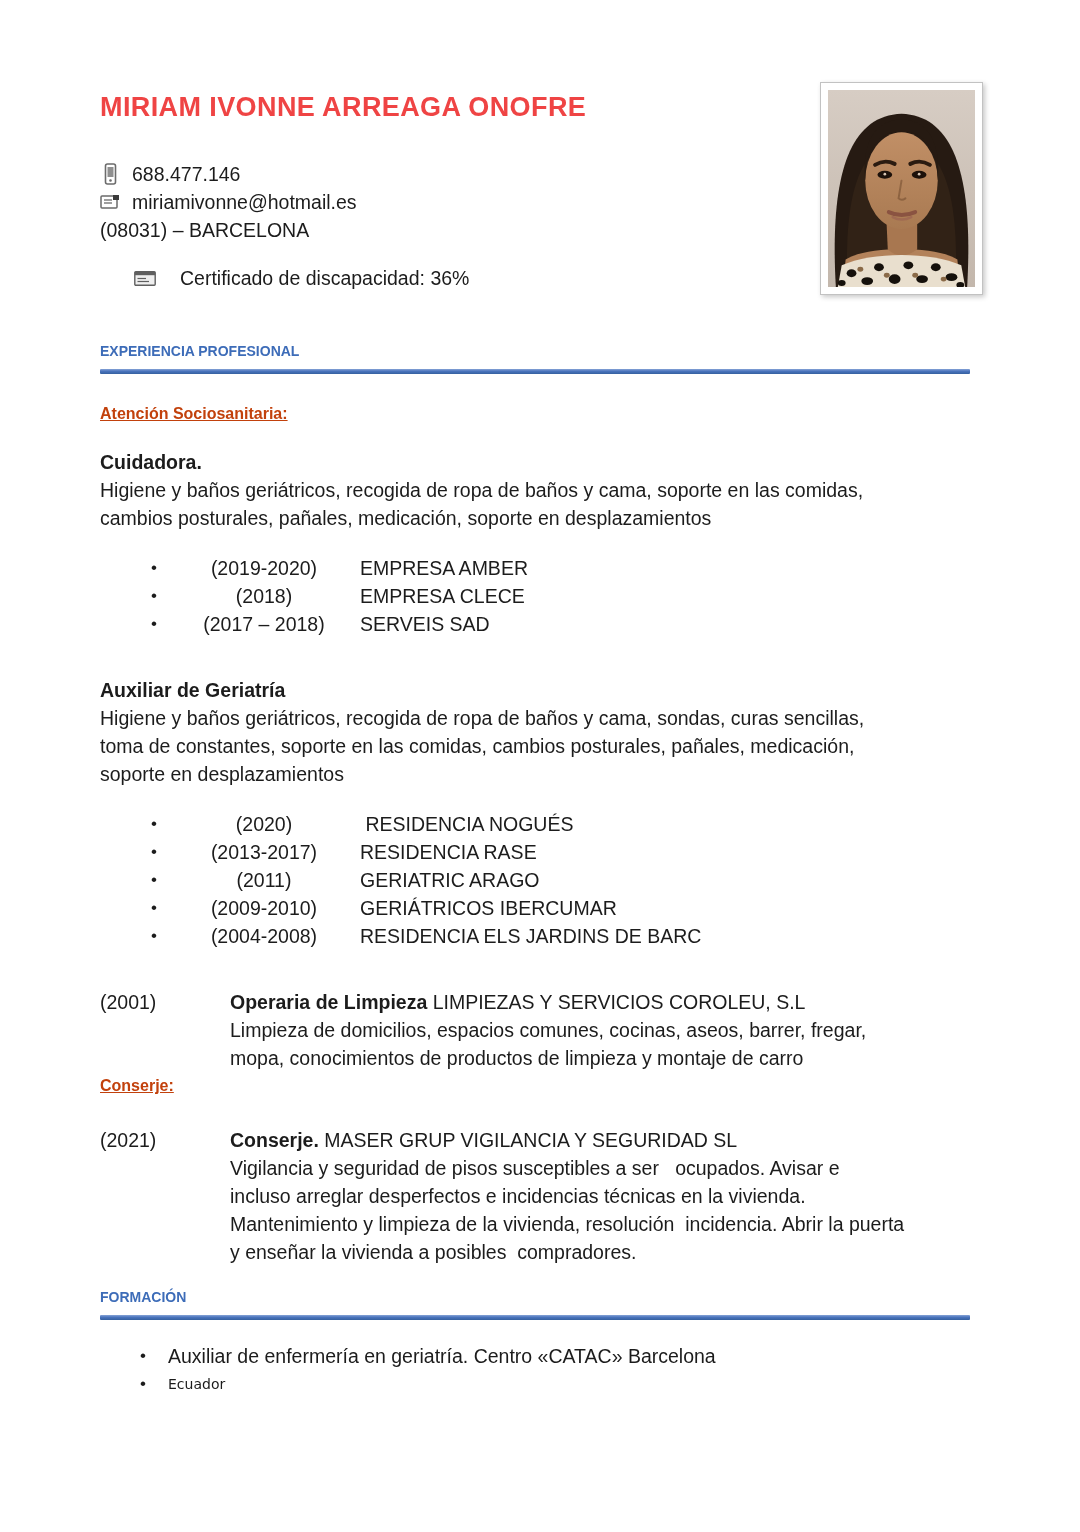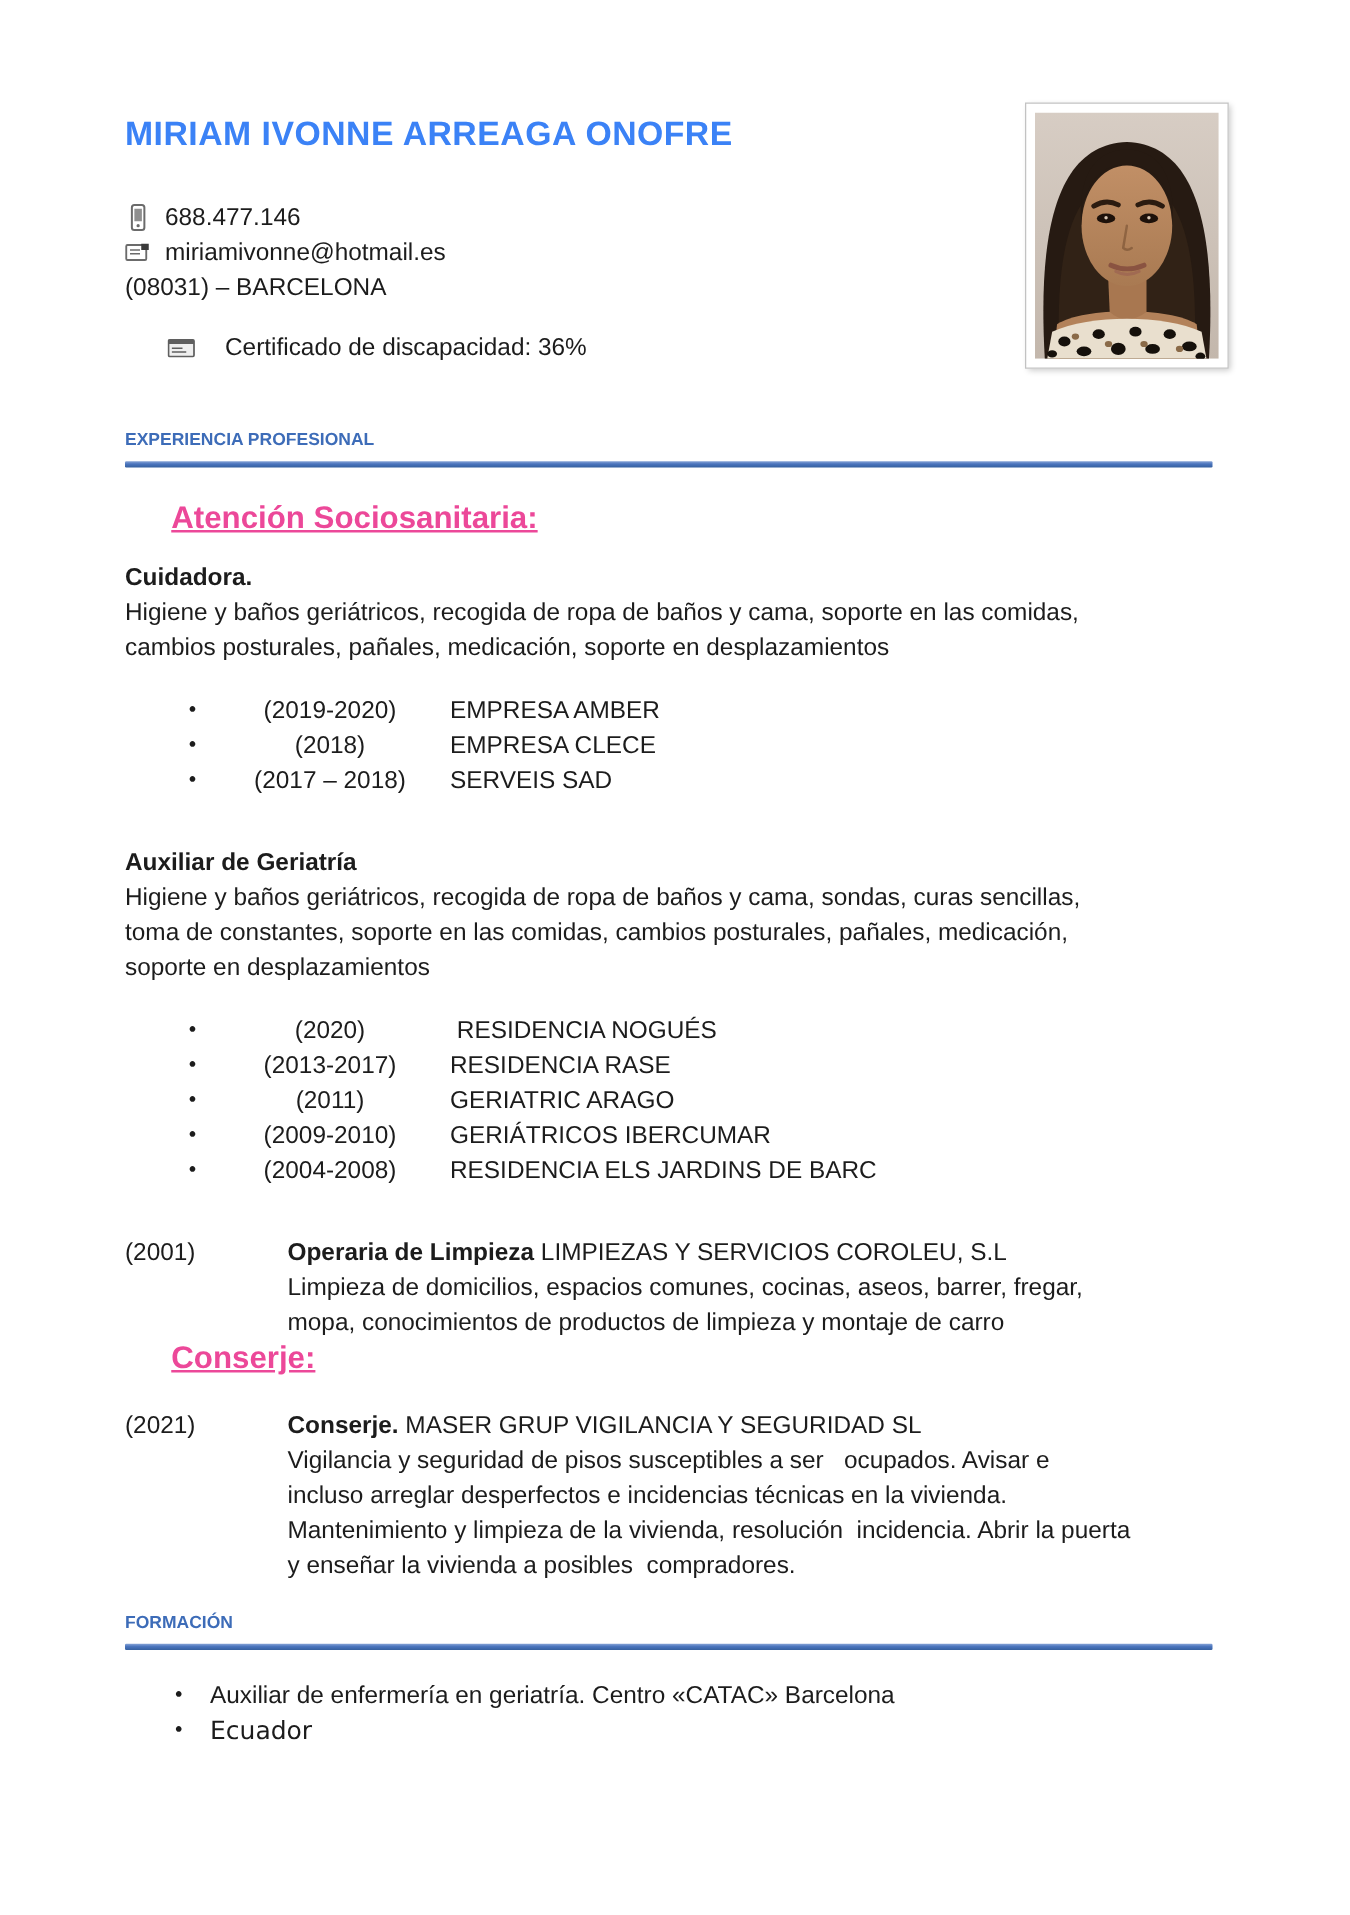--- a/index.html
+++ b/index.html
@@ -11,21 +11,21 @@
     font-family:"Liberation Sans", sans-serif;
     color:#1c1c1c;
     font-size:19.5px;
     line-height:28px;
     box-sizing:border-box;
     padding:92px 110px 0 100px;
     overflow:hidden;
   }
   
   .name {
-    color:#3b82f6;
+    color:#ef4444;
     font-size:27px;
     font-weight:bold;
     letter-spacing:0.4px;
     line-height:30px;
     margin:0 0 38px 0;
   }
   .contact-line { display:flex; align-items:center; gap:12px; height:28px; }
   .contact-line .icn { width:20px; display:flex; justify-content:center; flex:0 0 20px; }
   .location-line { height:28px; }
   .cert-line { margin-top:20px; display:flex; align-items:center; gap:24px; padding-left:34px; height:28px; }
@@ -51,27 +51,26 @@
     line-height:26px;
     margin-top:46px;
   }
   .section-rule {
     height:5px;
     margin-top:5px;
     background:linear-gradient(#86a3d6 0%, #4a74bd 45%, #35609f 100%);
     border-radius:1px;
   }
   .category {
-    color:#ec4899;
+    color:#c2410c;
     font-weight:bold;
-    font-size:25px;
+    font-size:16px;
     text-decoration:underline;
     margin-top:26px;
     height:28px;
-    margin-left:37px;
   }
   .job-title-line { font-weight:bold; margin-top:20px; }
   .desc-line { white-space:pre-wrap; }
 
   
   .entries { margin-top:22px; }
   .entry-row { display:flex; height:28px;text-align:center; }
   .entry-row .bullet, .f-row .bullet {
     margin-left:40px; width:28px; flex:0 0 28px;
     font-size:17px;
@@ -85,21 +84,21 @@
   .job-block .job-year { width:130px; flex:0 0 130px; }
   .job-block .job-body { flex:1; }
   .job-block .lead b { font-weight:bold; }
   .mt40 { margin-top:38px; }
   .mt24 { margin-top:26px; }
 
   
   .f-list { margin-top:22px; }
   .f-row { display:flex; height:28px; }
   .f-text { white-space:pre-wrap; }
-  .alt-font { font-family:"DejaVu Sans", sans-serif; font-size:20px; }
+  .alt-font { font-family:"DejaVu Sans", sans-serif; font-size:14px; }
 
   .icn svg { display:block; }
 </style>
 </head>
 <body>
 
 <div class="page">
 
   <div class="photo-frame">
     <svg viewBox="0 0 150 200" preserveAspectRatio="none">

